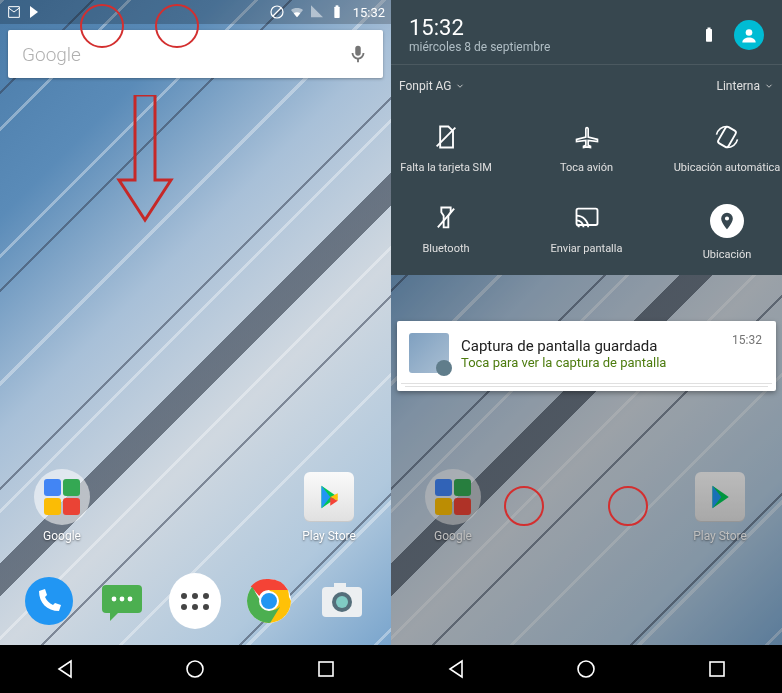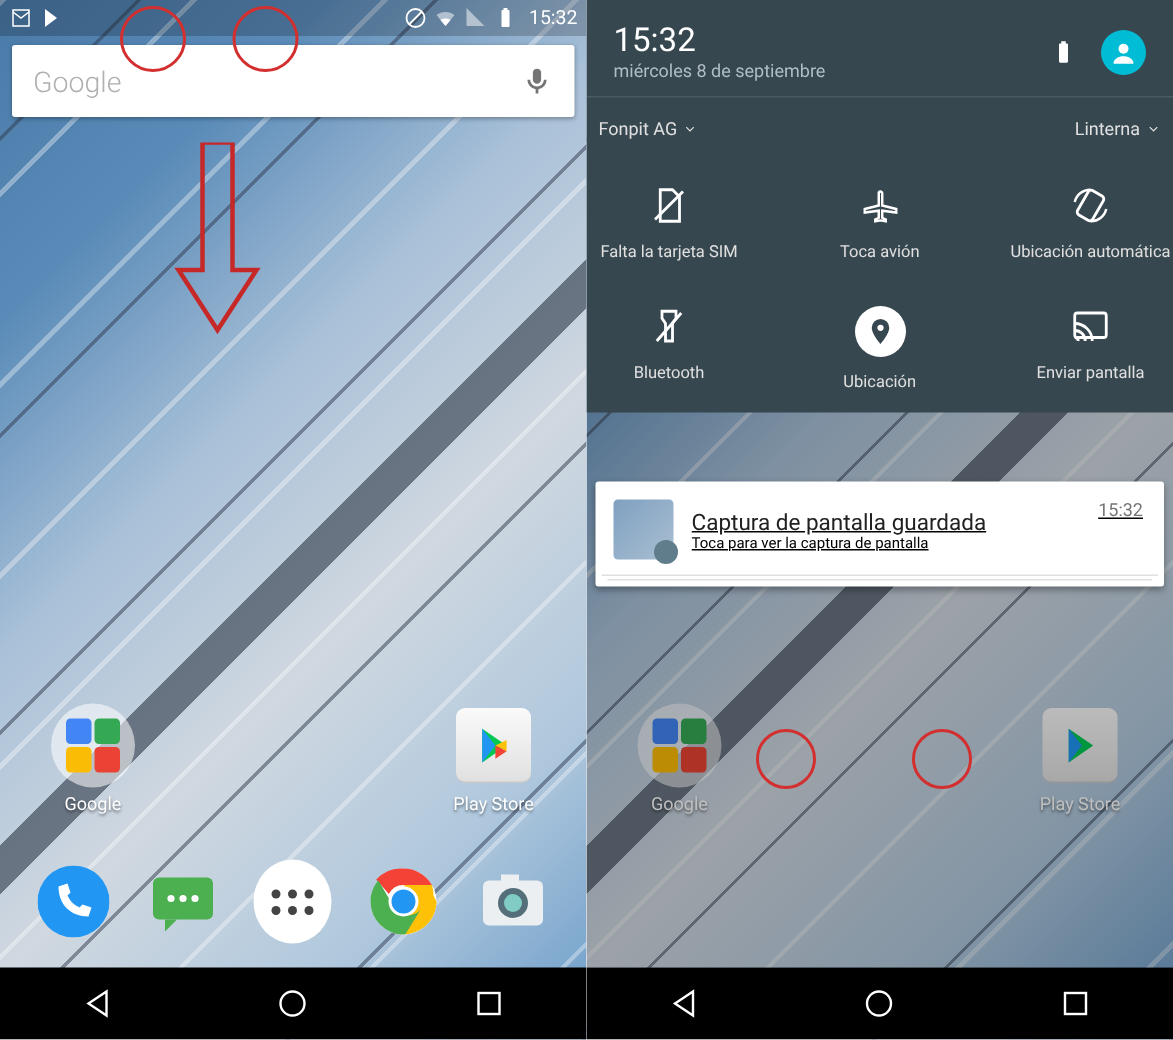--- a/index.html
+++ b/index.html
@@ -198,28 +198,27 @@
     
     .notif-card {
       position: absolute;
       left: 6px;
       right: 6px;
       top: 321px;
       background: #fff;
       border-radius: 2px;
       box-shadow: 0 2px 5px rgba(0,0,0,0.35);
       z-index: 16;
-      text-decoration: underline;
     }
     .notif-inner { display: flex; align-items: center; padding: 12px 14px 10px 12px; }
     .notif-thumb { width: 40px; height: 40px; background: linear-gradient(135deg,#7fa0c0,#aabfd3); border-radius: 3px; position: relative; flex-shrink: 0; }
     .notif-thumb::after { content:''; position:absolute; right:-3px; bottom:-3px; width:16px; height:16px; border-radius:50%; background:#607d8b; }
     .notif-text { margin-left: 12px; flex: 1; overflow: hidden; }
     .notif-title { font-size: 15px; color: #212121; }
-    .notif-sub { font-size: 10px; color: #000000; }
+    .notif-sub { font-size: 13px; color: #4d7c0f; }
     .notif-time { font-size: 12px; color: #757575; align-self: flex-start; }
     .notif-stack { height: 3px; margin: 0 4px; border-top: 1px solid #e0e0e0; }
     .notif-stack2 { height: 5px; margin: 0 8px; border-top: 1px solid #e0e0e0; }
     .bg-shade {
       position: absolute;
       inset: 0 0 48px 0;
       background: rgba(0,0,0,0.25);
       z-index: 12;
     }
   </style>
@@ -421,33 +420,33 @@
 
     <div class="qs-row">
       <div class="qs-tile">
         <svg class="qs-tile-icon" viewBox="0 0 24 24">
             <path d="M8 3h8v4l-2 3v10h-4V10l-2-3z" fill="none" stroke="#fff" stroke-width="1.6"></path>
             <line x1="5" y1="20" x2="19" y2="4" stroke="#fff" stroke-width="1.6"></line>
           </svg>
         <span class="qs-tile-label">Bluetooth</span>
       </div>
       <div class="qs-tile">
+        <svg class="qs-tile-icon" viewBox="0 0 24 24">
+            <rect x="3" y="4" width="18" height="14" rx="1.5" fill="none" stroke="#fff" stroke-width="1.6"></rect>
+            <path d="M3 10a10 10 0 0110 10M3 14a6 6 0 016 6M3 18a2 2 0 012 2" fill="none" stroke="#fff" stroke-width="1.6"></path>
+          </svg>
+        <span class="qs-tile-label">Enviar pantalla</span>
+      </div>
+      <div class="qs-tile">
         <div class="qs-loc-bg">
           <svg viewBox="0 0 24 24">
               <path d="M12 2a7 7 0 00-7 7c0 5 7 13 7 13s7-8 7-13a7 7 0 00-7-7zm0 9.5a2.5 2.5 0 110-5 2.5 2.5 0 010 5z"></path>
             </svg>
         </div>
         <span class="qs-tile-label">Ubicación</span>
-      </div>
-      <div class="qs-tile">
-        <svg class="qs-tile-icon" viewBox="0 0 24 24">
-            <rect x="3" y="4" width="18" height="14" rx="1.5" fill="none" stroke="#fff" stroke-width="1.6"></rect>
-            <path d="M3 10a10 10 0 0110 10M3 14a6 6 0 016 6M3 18a2 2 0 012 2" fill="none" stroke="#fff" stroke-width="1.6"></path>
-          </svg>
-        <span class="qs-tile-label">Enviar pantalla</span>
       </div>
     </div>
   </div>
 
   <div class="notif-card">
     <div class="notif-inner">
       <div class="notif-thumb"></div>
       <div class="notif-text">
         <div class="notif-title">Captura de pantalla guardada</div>
         <div class="notif-sub">Toca para ver la captura de pantalla</div>

